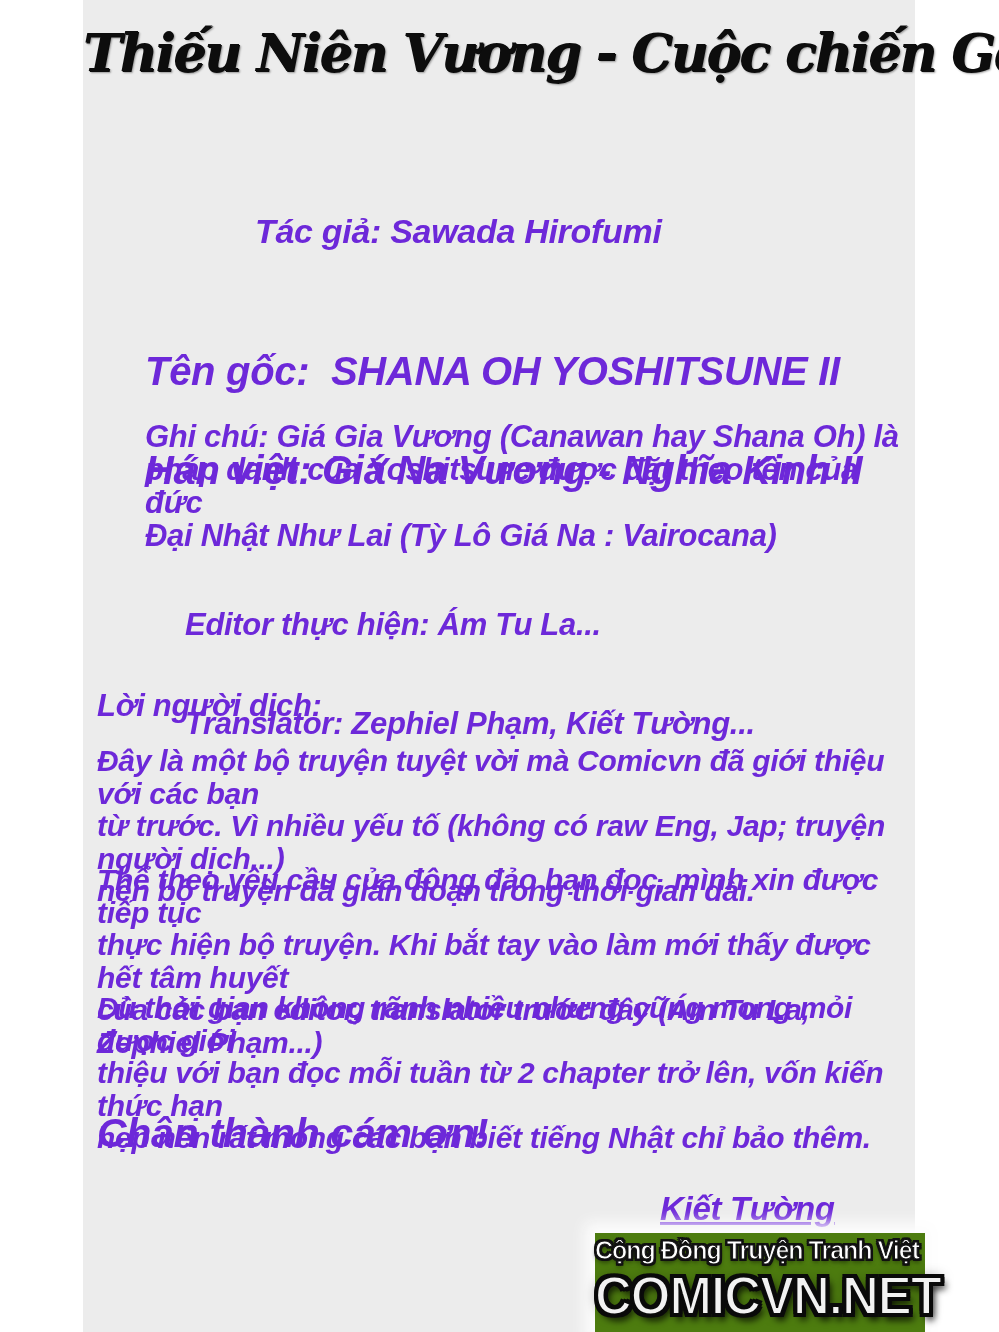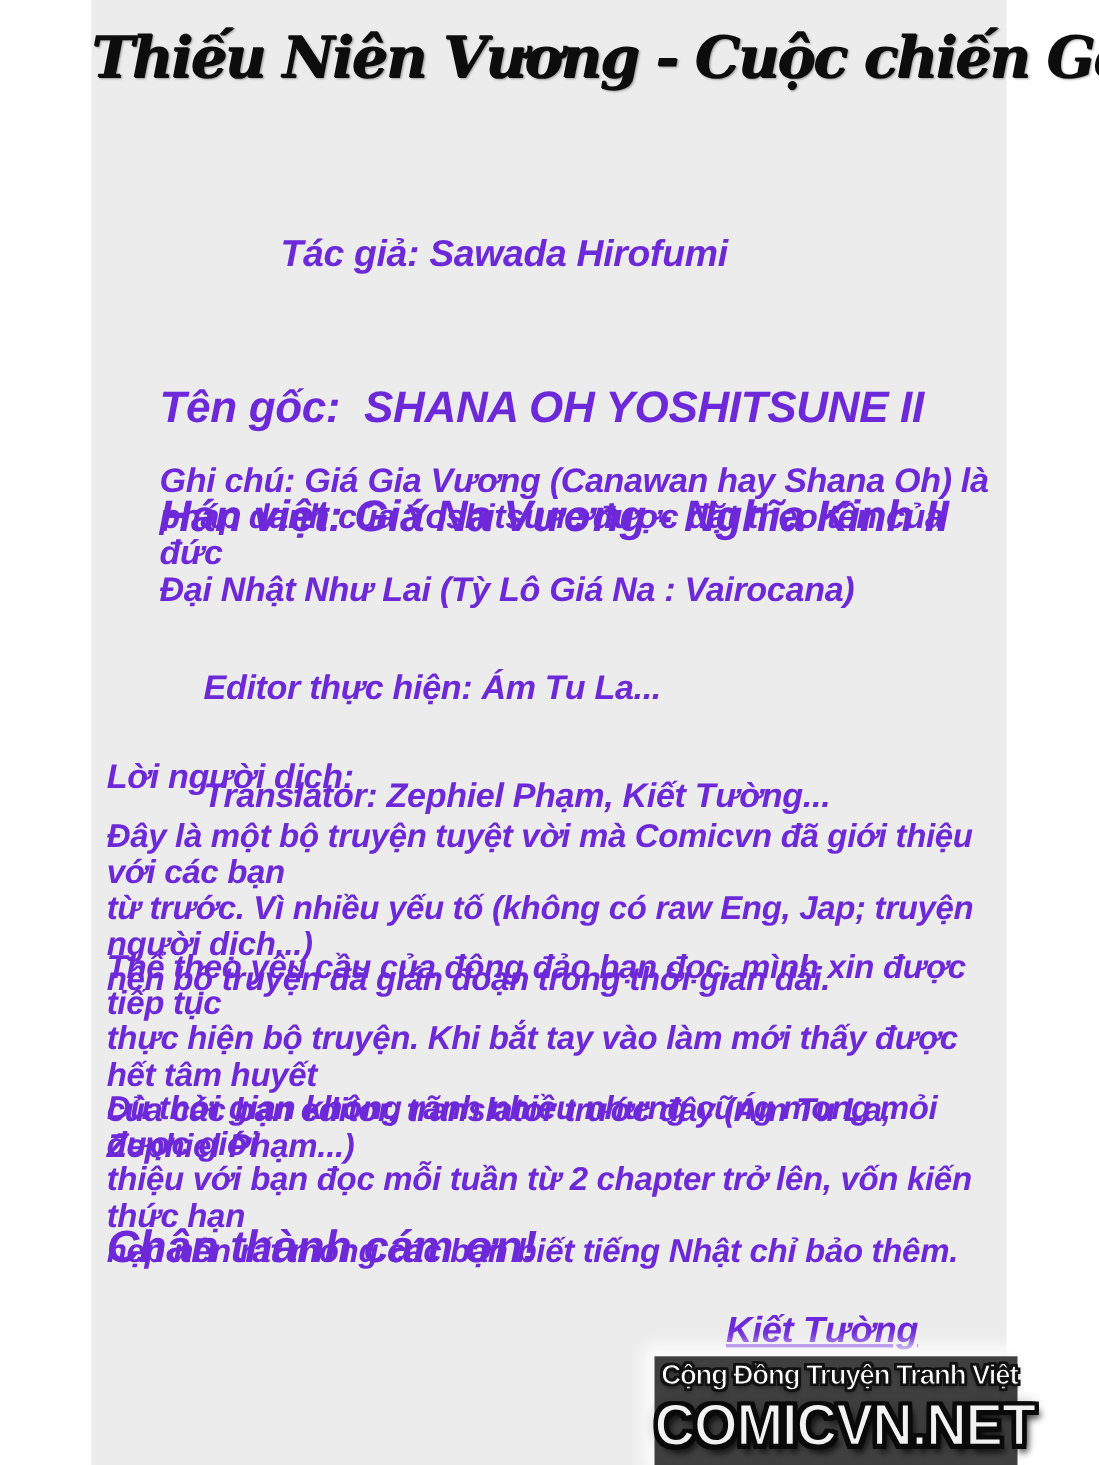--- a/index.html
+++ b/index.html
@@ -88,23 +88,23 @@
     top: 1190px;
     font-size: 33px;
     text-decoration: underline;
   }
   .logo {
     position: absolute;
     left: 512px;
     top: 1233px;
     width: 330px;
     height: 99px;
-    background: #404040;
+    background: #4d7c0f;
     box-shadow: 0 0 14px 10px #fdfdfd;
-    text-align: right;
+    text-align: left;
   }
   .logo-tagline {
     position: relative;
     margin-top: 3px;
     font-style: normal;
     font-weight: bold;
     font-size: 25px;
     letter-spacing: -1px;
     color: #ffffff;
     -webkit-text-stroke: 1px #111;

